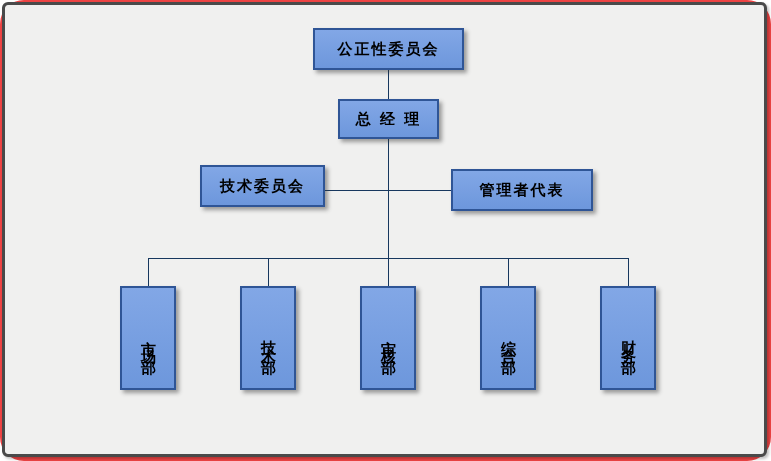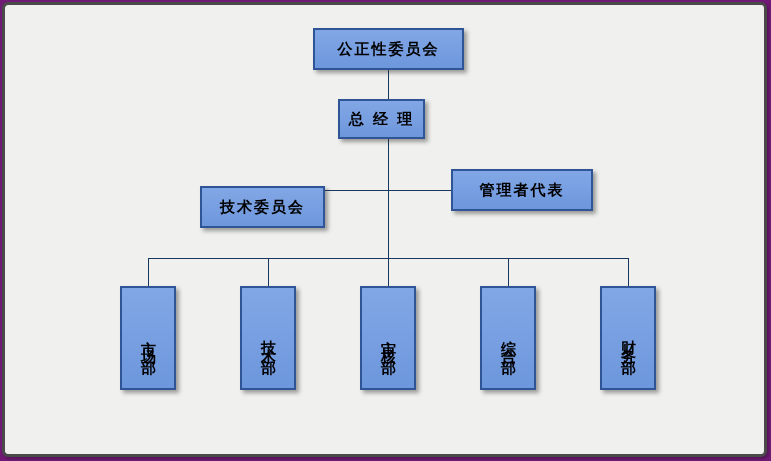--- a/index.html
+++ b/index.html
@@ -4,21 +4,22 @@
 <style>
   * { margin: 0; padding: 0; box-sizing: border-box; }
   html, body { background: #ffffff; }
   body {
     font-family: "DejaVu Sans", "Liberation Sans", sans-serif;
     width: 771px; height: 461px; overflow: hidden;
   }
   .frame {
     position: relative;
     width: 771px; height: 461px;
-    background: #701a75;
+    background: #ef4444;
+    border-radius: 24px;
   }
   .canvas {
     position: absolute;
     left: 2px; top: 2px; right: 4px; bottom: 4px;
     background: var(--background, #f0f0ef);
     border: 3px solid var(--frame-border, #4a4a4a);
     border-radius: 6px;
     box-shadow: 2px 2px 3px rgba(0,0,0,0.25);
   }
   .node {
@@ -59,23 +60,23 @@
   <div class="line v" style="left:388px; top:139px; height:147px"></div>
   <div class="line h" style="left:325px; top:190px; width:126px"></div>
   <div class="line h" style="left:148px; top:258px; width:481px"></div>
   <div class="line v" style="left:148px; top:258px; height:28px"></div>
   <div class="line v" style="left:268px; top:258px; height:28px"></div>
   <div class="line v" style="left:508px; top:258px; height:28px"></div>
   <div class="line v" style="left:628px; top:258px; height:28px"></div>
 
   <div class="node" style="left:313px; top:28px; width:151px; height:42px">公正性委员会</div>
 
-  <div class="node" style="left:338px; top:99px; width:87px; height:40px">总 经 理</div>
+  <div class="node" style="left:338px; top:99px; width:101px; height:40px">总 经 理</div>
 
-  <div class="node" style="left:200px; top:186px; width:125px; height:42px">技术委员会</div>
+  <div class="node" style="left:200px; top:165px; width:125px; height:42px">技术委员会</div>
 
   <div class="node" style="left:451px; top:169px; width:142px; height:42px">管理者代表</div>
 
   <div class="node dept" style="left:120px; top:286px; width:56px; height:104px">市场部</div>
 
   <div class="node dept" style="left:240px; top:286px; width:56px; height:104px">技术部</div>
 
   <div class="node dept" style="left:360px; top:286px; width:56px; height:104px">审核部</div>
 
   <div class="node dept" style="left:480px; top:286px; width:56px; height:104px">综合部</div>

